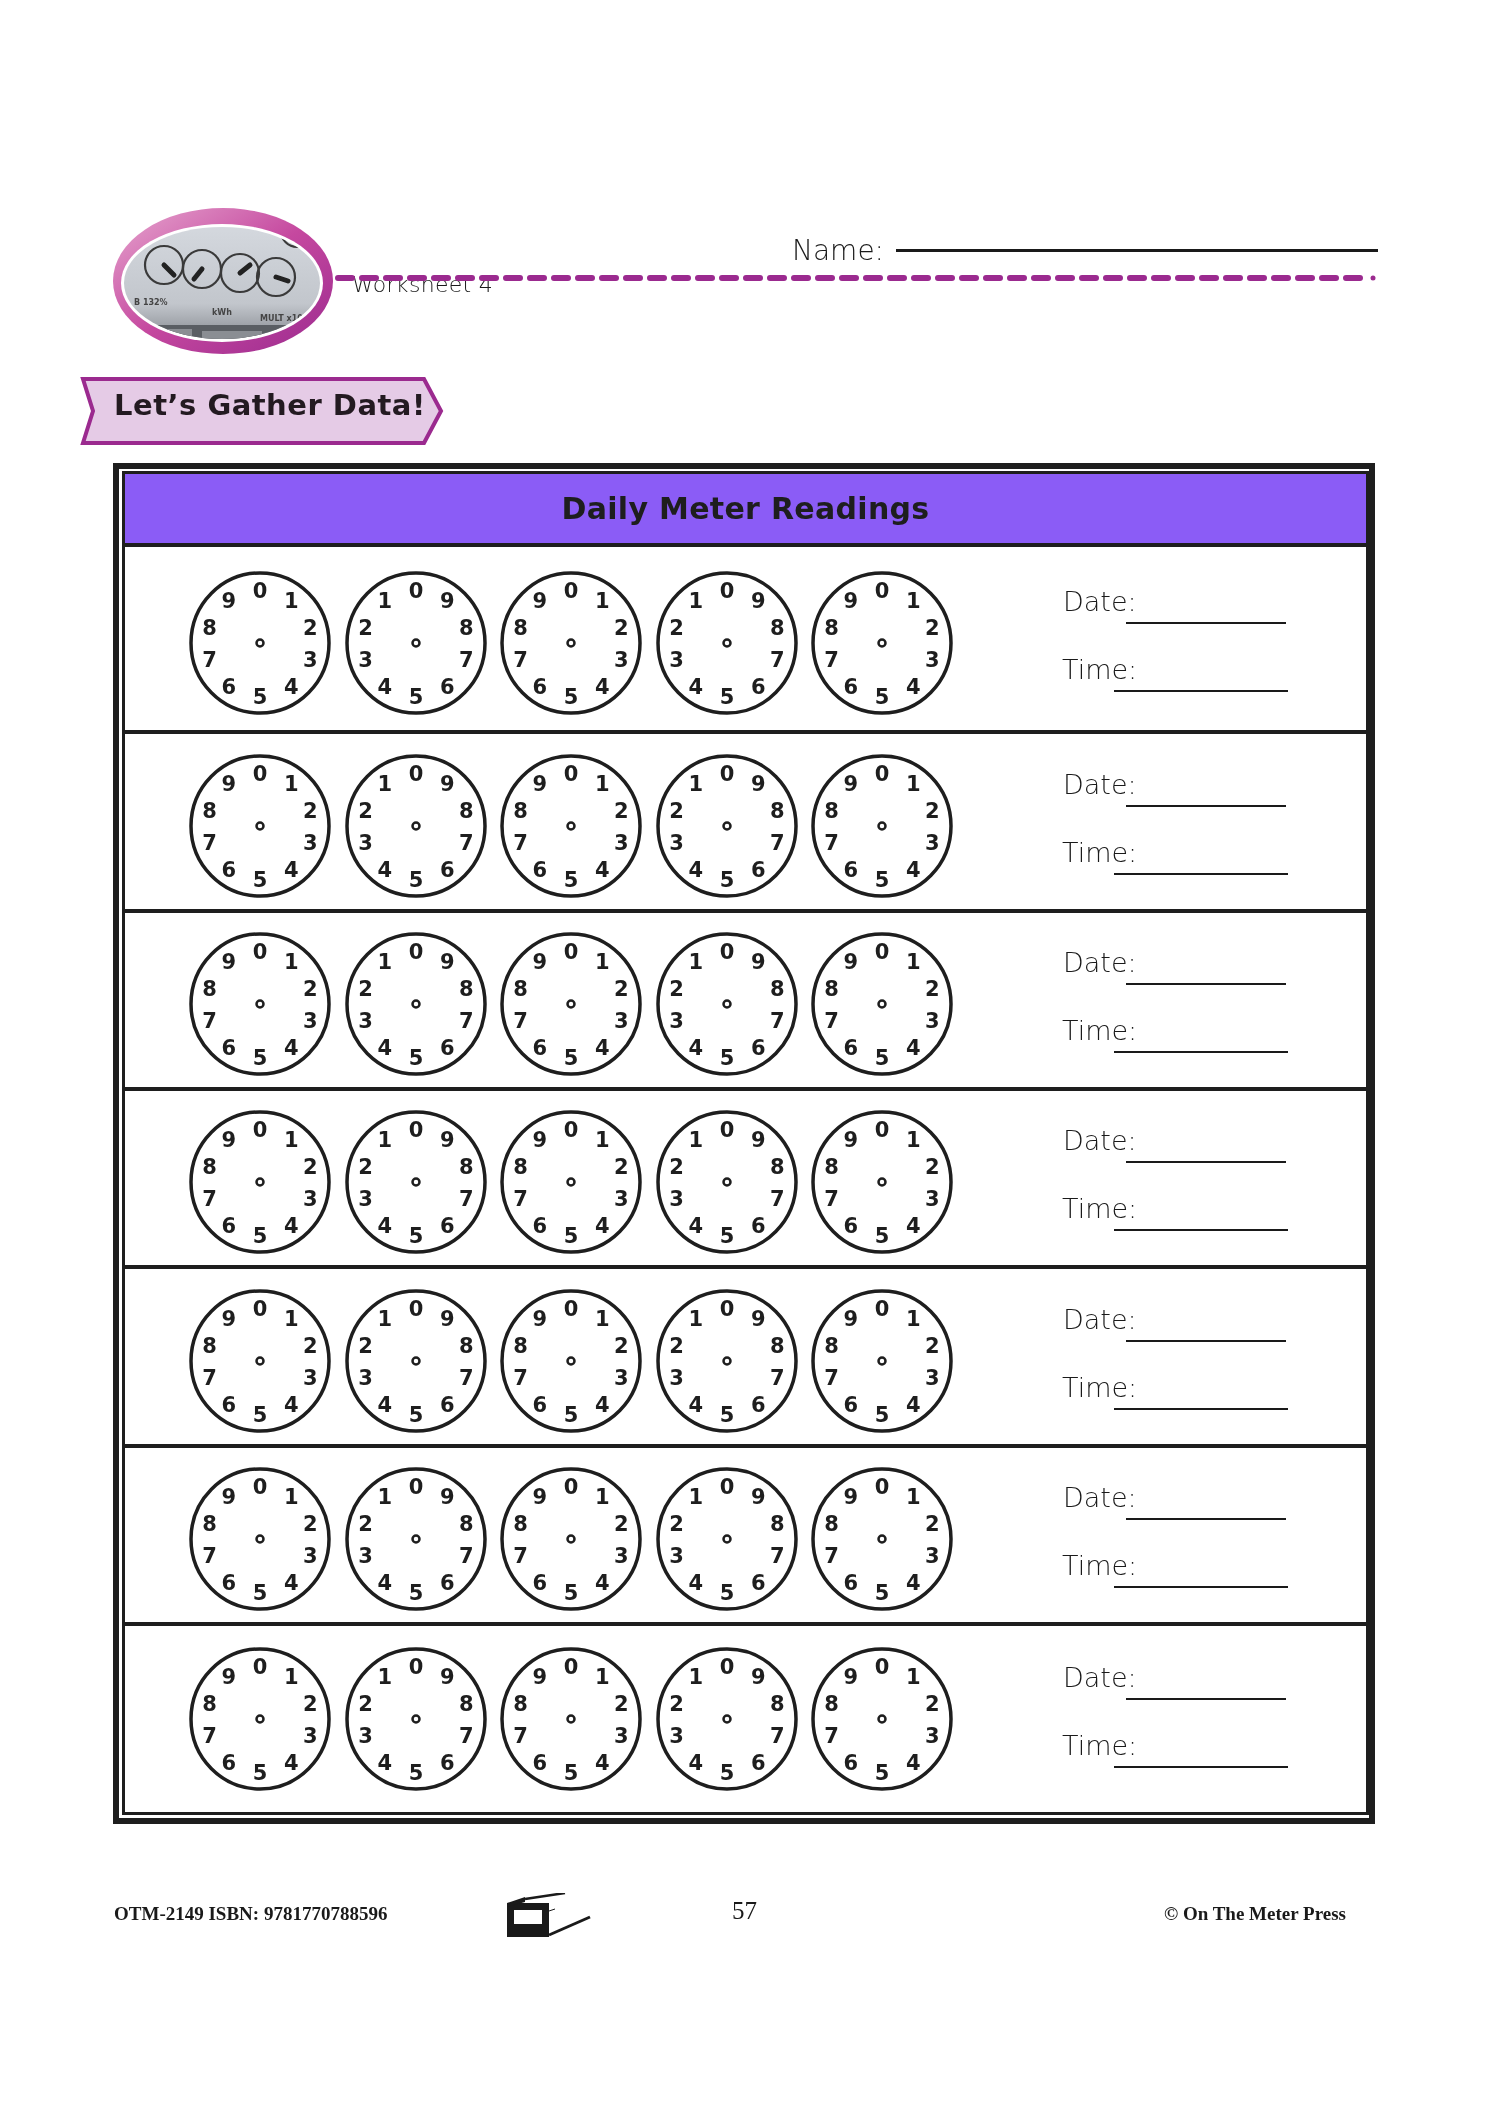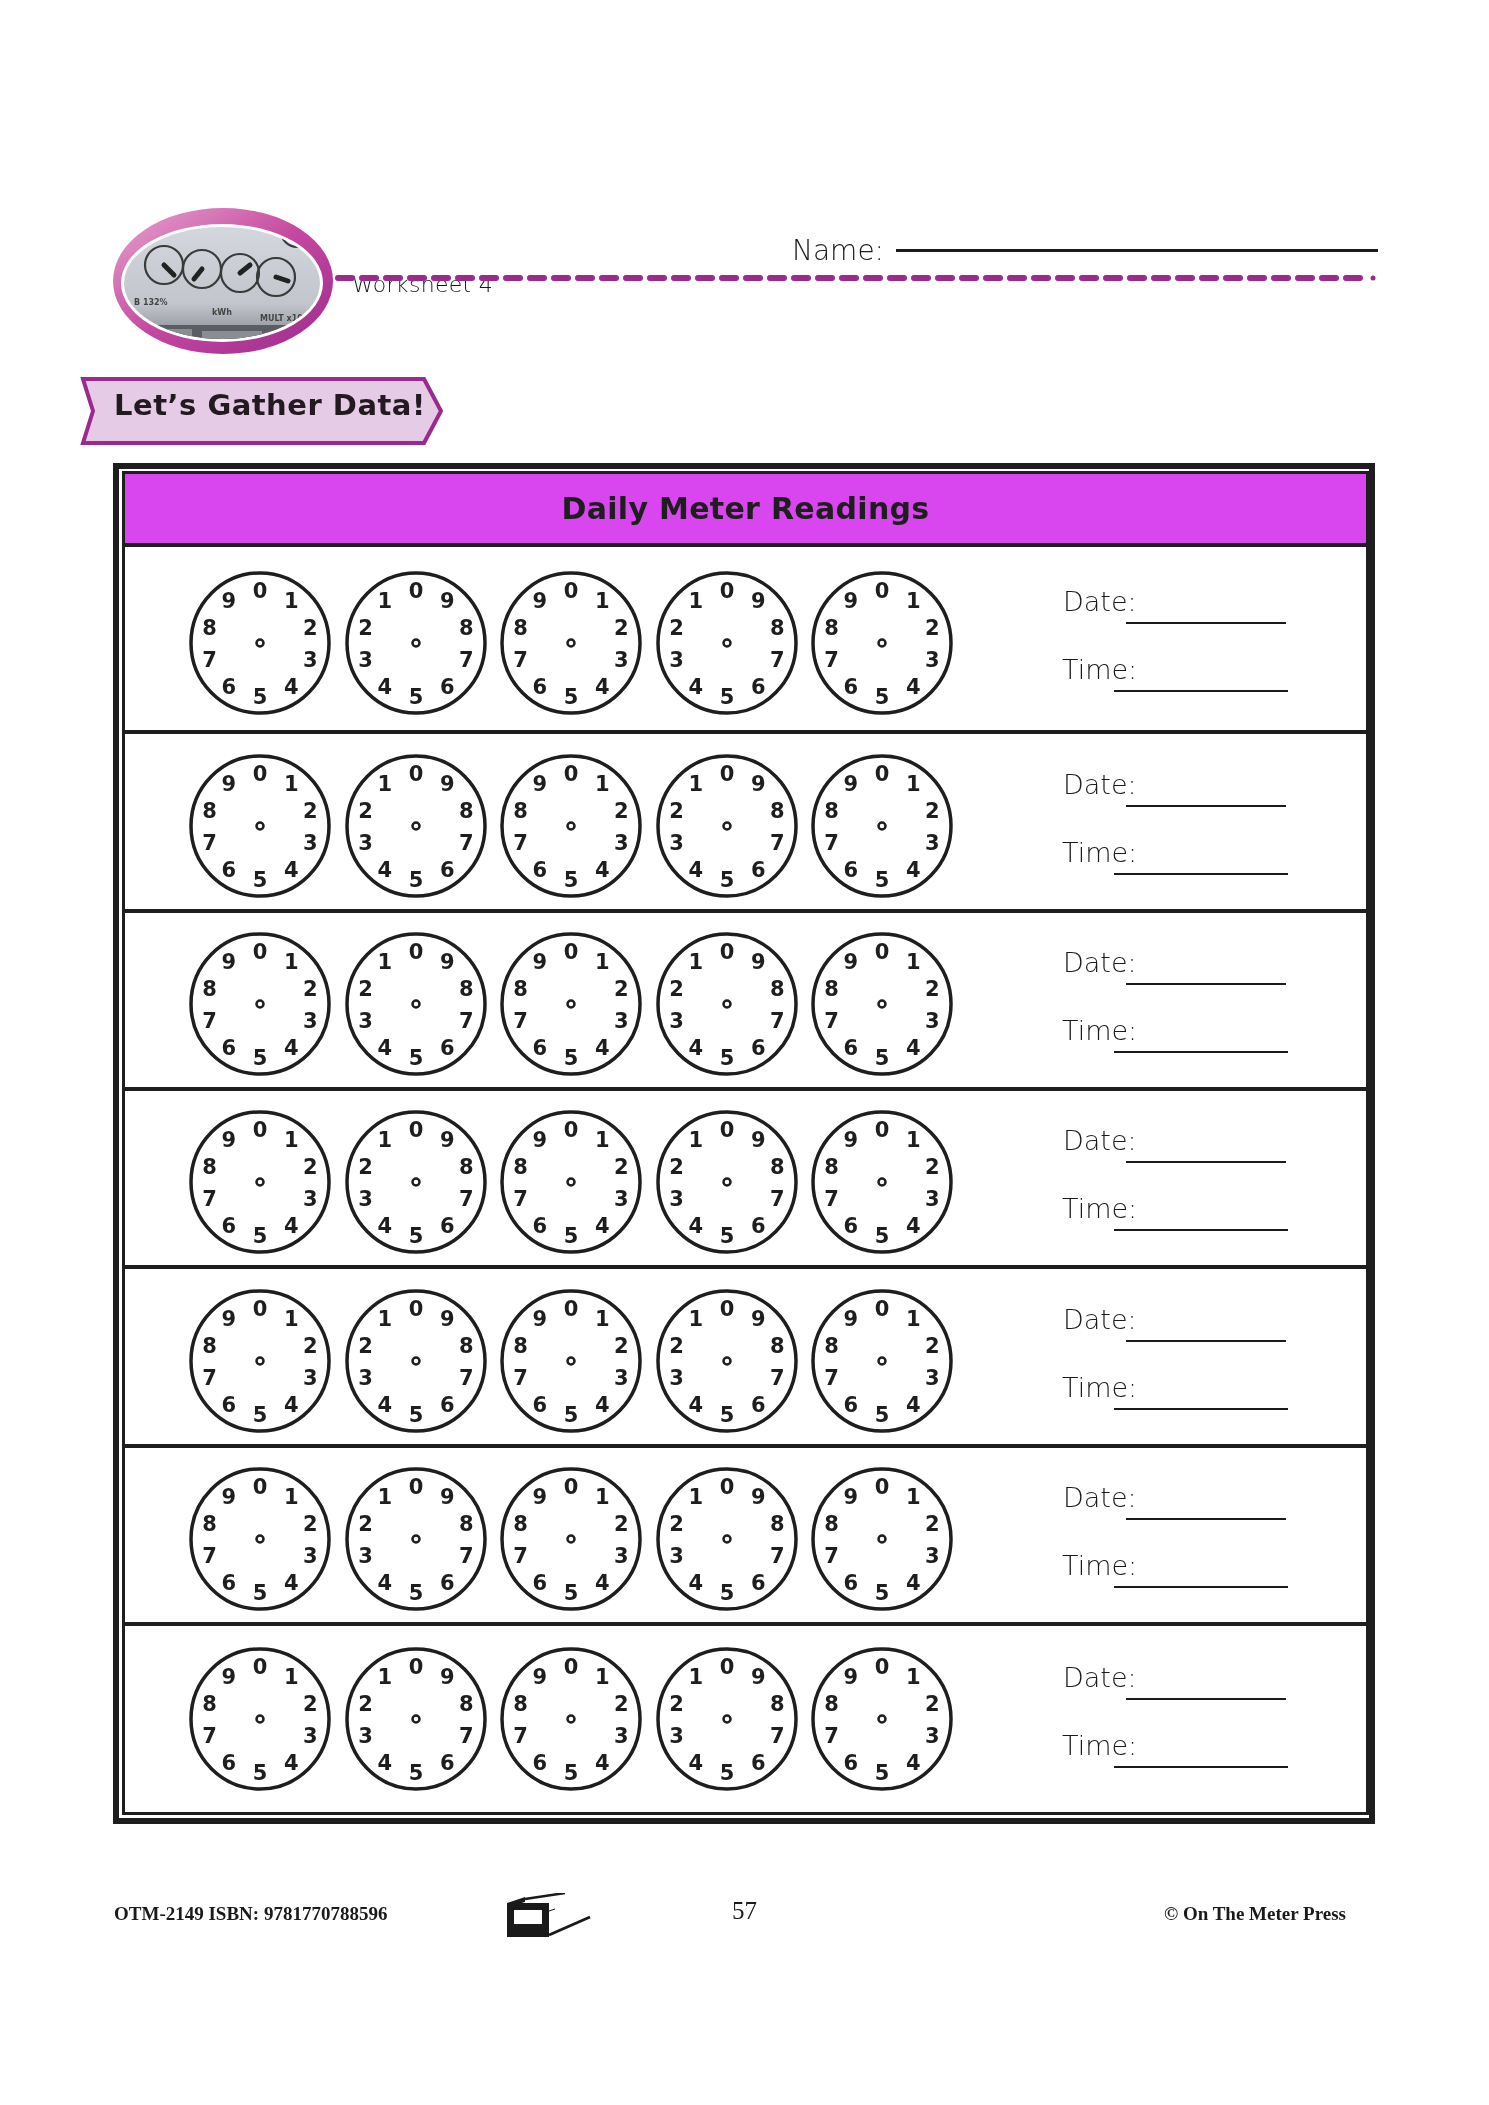--- a/index.html
+++ b/index.html
@@ -13,21 +13,21 @@
   .name-line { left:896px; top:249px; width:482px; height:3px; background:#1a1a1a; }
   .dash-line { left:335px; top:275px; width:1042px; height:6px; }
 
   
   .banner { left:80px; top:376px; width:364px; height:70px; }
   .banner-text { left:114px; top:388px; font-size:29px; font-weight:bold; font-family:"DejaVu Sans", sans-serif; color:#231a21; letter-spacing:0.5px; }
 
   
   .table-outer { left:113px; top:463px; width:1262px; height:1361px; border:6px solid #1e1e1e; box-sizing:border-box; }
   .table-inner { left:122px; top:471px; width:1247px; height:1344px; border:3px solid #1e1e1e; box-sizing:border-box; }
-  .table-head { left:125px; top:474px; width:1241px; height:73px; background:#d946ef; border-bottom:4px solid #1e1e1e; box-sizing:border-box; display:flex; align-items:center; justify-content:center; }
+  .table-head { left:125px; top:474px; width:1241px; height:73px; background:#8b5cf6; border-bottom:4px solid #1e1e1e; box-sizing:border-box; display:flex; align-items:center; justify-content:center; }
   .table-title { font-size:30px; font-weight:bold; font-family:"DejaVu Sans", sans-serif; color:#1e1e1e; letter-spacing:0.3px; }
 
   .row { position:absolute; left:125px; width:1241px; box-sizing:border-box; border-bottom:4px solid #1e1e1e; }
   .row.last { border-bottom:none; }
   .dial { position:absolute; width:144px; height:146px; }
   .field { position:absolute; font-size:27px; font-family:"DejaVu Sans", sans-serif; font-weight:300; color:#1a1a1a;margin-left:31px; }
   .field-line { position:absolute; height:2px; background:#1a1a1a; }
 
   
   .footer-left { left:114px; top:1903px; font-family:"Liberation Serif", serif; font-weight:bold; font-size:19px; color:#1a1a1a; }

